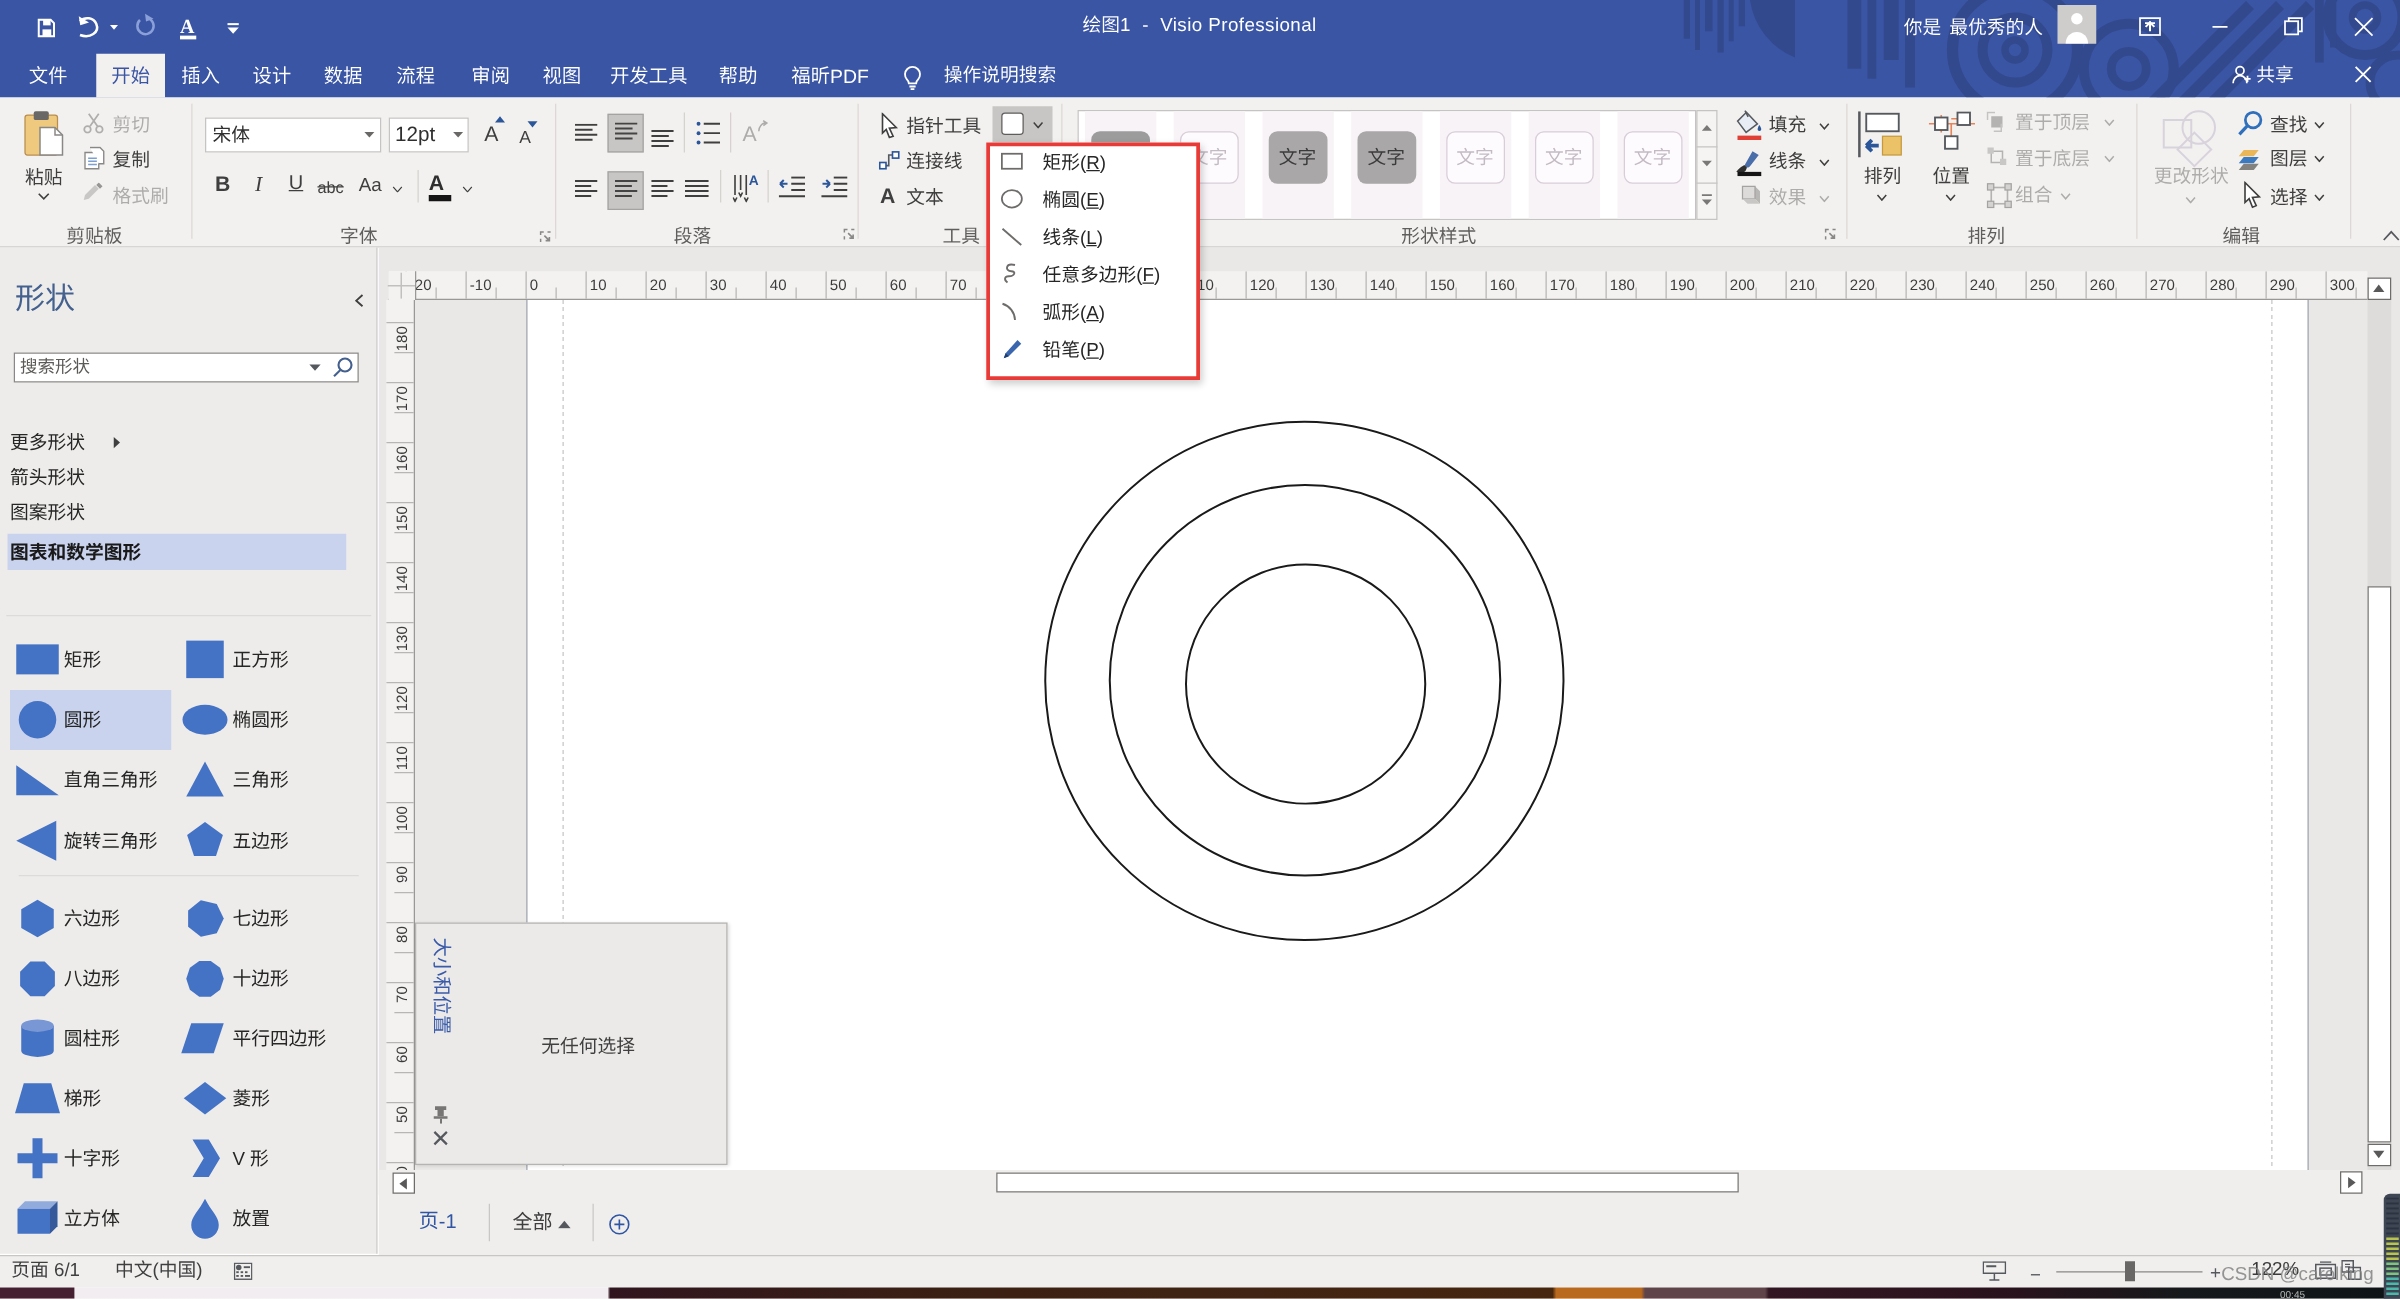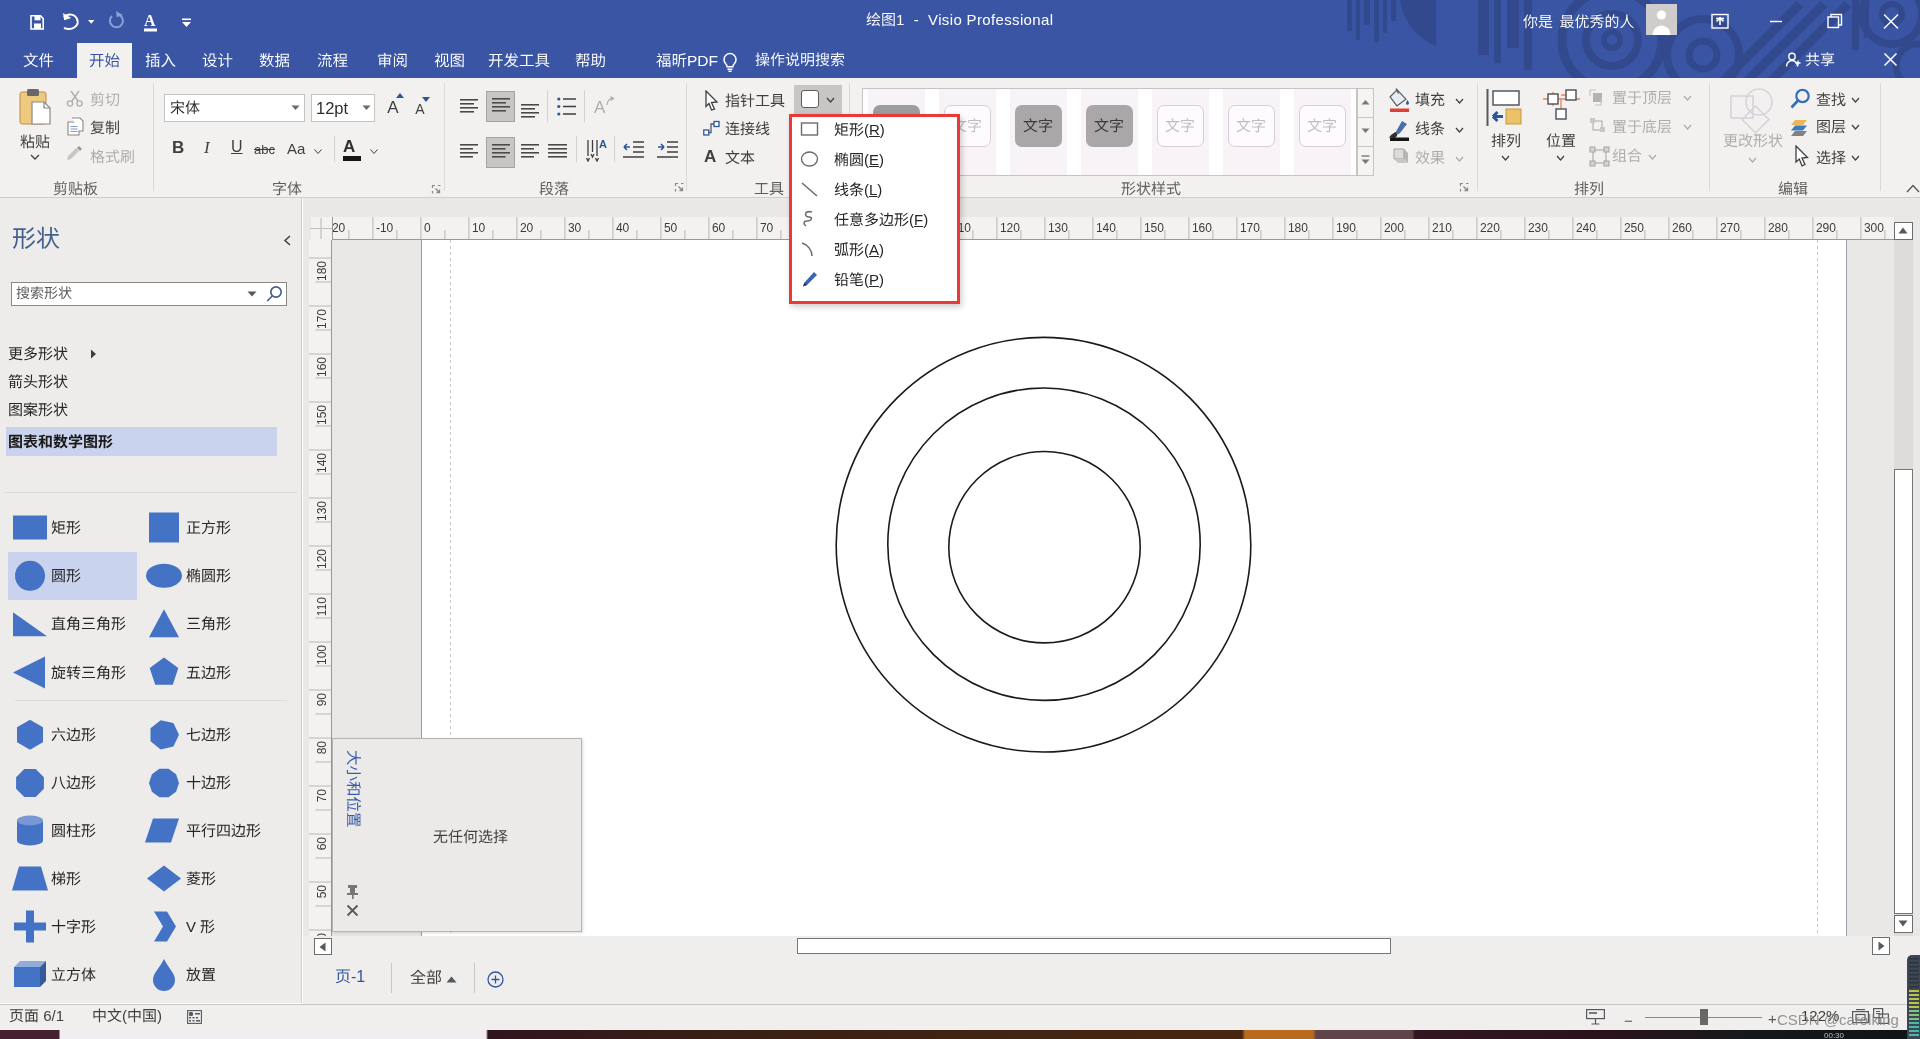--- a/index.html
+++ b/index.html
@@ -148,21 +148,21 @@
         <use href="#q26" x="0"></use>
         <use href="#q27" x="1000"></use>
       </g>
     </svg></div>
 <div style="position:absolute;left:88.5px;top:51.5px;line-height:0"><svg width="31" height="18" style="vertical-align:-4px;">
       <g fill="#3a55a4" transform="translate(0,14) scale(0.015500,-0.015500)">
         <use href="#q22" x="0"></use>
         <use href="#q28" x="1000"></use>
       </g>
     </svg></div>
-<div class="r" style="left:656px;top:51.5px;line-height:0;white-space:nowrap"><svg width="31" height="18" style="vertical-align:-4px;">
+<div class="r" style="left:633px;top:51.5px;line-height:0;white-space:nowrap"><svg width="31" height="18" style="vertical-align:-4px;">
       <g fill="#fff" transform="translate(0,14) scale(0.015500,-0.015500)">
         <use href="#q29" x="0"></use>
         <use href="#q30" x="1000"></use>
       </g>
     </svg><span style="font-size:15.5px;color:#fff">PDF</span></div>
 <svg class="r" style="left:720px;top:50px" width="20" height="22" viewBox="0 0 20 22">
 <g stroke="#fff" fill="none" stroke-width="1.5">
 <path d="M5.5 13.5 a6 6 0 1 1 9 0 c-1.2 1.2 -1.6 2 -1.6 3.2 h-5.8 c0 -1.2 -.4 -2 -1.6 -3.2 z"></path>
 <path d="M7.5 19.2 h5 M8.5 21.3 h3"></path>
     </g>
@@ -1276,21 +1276,21 @@
       <rect x="0.6" y="0.6" width="9" height="9"></rect>
       <rect x="6" y="6" width="9.4" height="9.4"></rect>
       <path d="M3 3.5 h4 M3 5.5 h4" stroke-width="1"></path>
     </g>
   </svg>
 <div style="position:absolute;left:1777px;top:1012px;font-size:15px;color:rgba(130,130,130,0.85);line-height:1;white-space:nowrap;">CSDN @carolking</div>
 <div class="r" style="left:0;top:1030px;width:1920px;height:9px;background:linear-gradient(to right,
 #452031 0px,#452031 59px,#f2edf0 60px,#f2edf0 486px,#30151f 488px,#3a2013 750px,#412413 1000px,#46260f 1242px,
 #b96a1e 1245px,#b96a1e 1313px,#5f444a 1316px,#5f444a 1412px,#321722 1415px,#2a121c 1600px,
 #16191b 1746px,#0e1416 1920px)"></div>
-<div style="position:absolute;left:1824px;top:1032px;font-size:8px;color:rgba(230,230,230,0.75);line-height:1;white-space:nowrap;">00:30</div>
+<div style="position:absolute;left:1824px;top:1032px;font-size:8px;color:rgba(230,230,230,0.75);line-height:1;white-space:nowrap;">00:45</div>
 <div class="r" style="left:1907px;top:955px;width:13px;height:84px;background:#3e4654;border-radius:5px 0 0 0"></div>
 <svg class="r" style="left:1908px;top:958px" width="12" height="80" viewBox="0 0 12 80">
 <g fill="#2b3240">
       <rect x="1" y="0" width="10" height="1.5"></rect>
       <rect x="1" y="4" width="10" height="1.5"></rect>
       <rect x="1" y="8" width="10" height="1.5"></rect>
       <rect x="1" y="12" width="10" height="1.5"></rect>
       <rect x="1" y="16" width="10" height="1.5"></rect>
       <rect x="1" y="20" width="10" height="1.5"></rect>
       <rect x="1" y="24" width="10" height="1.5"></rect>

